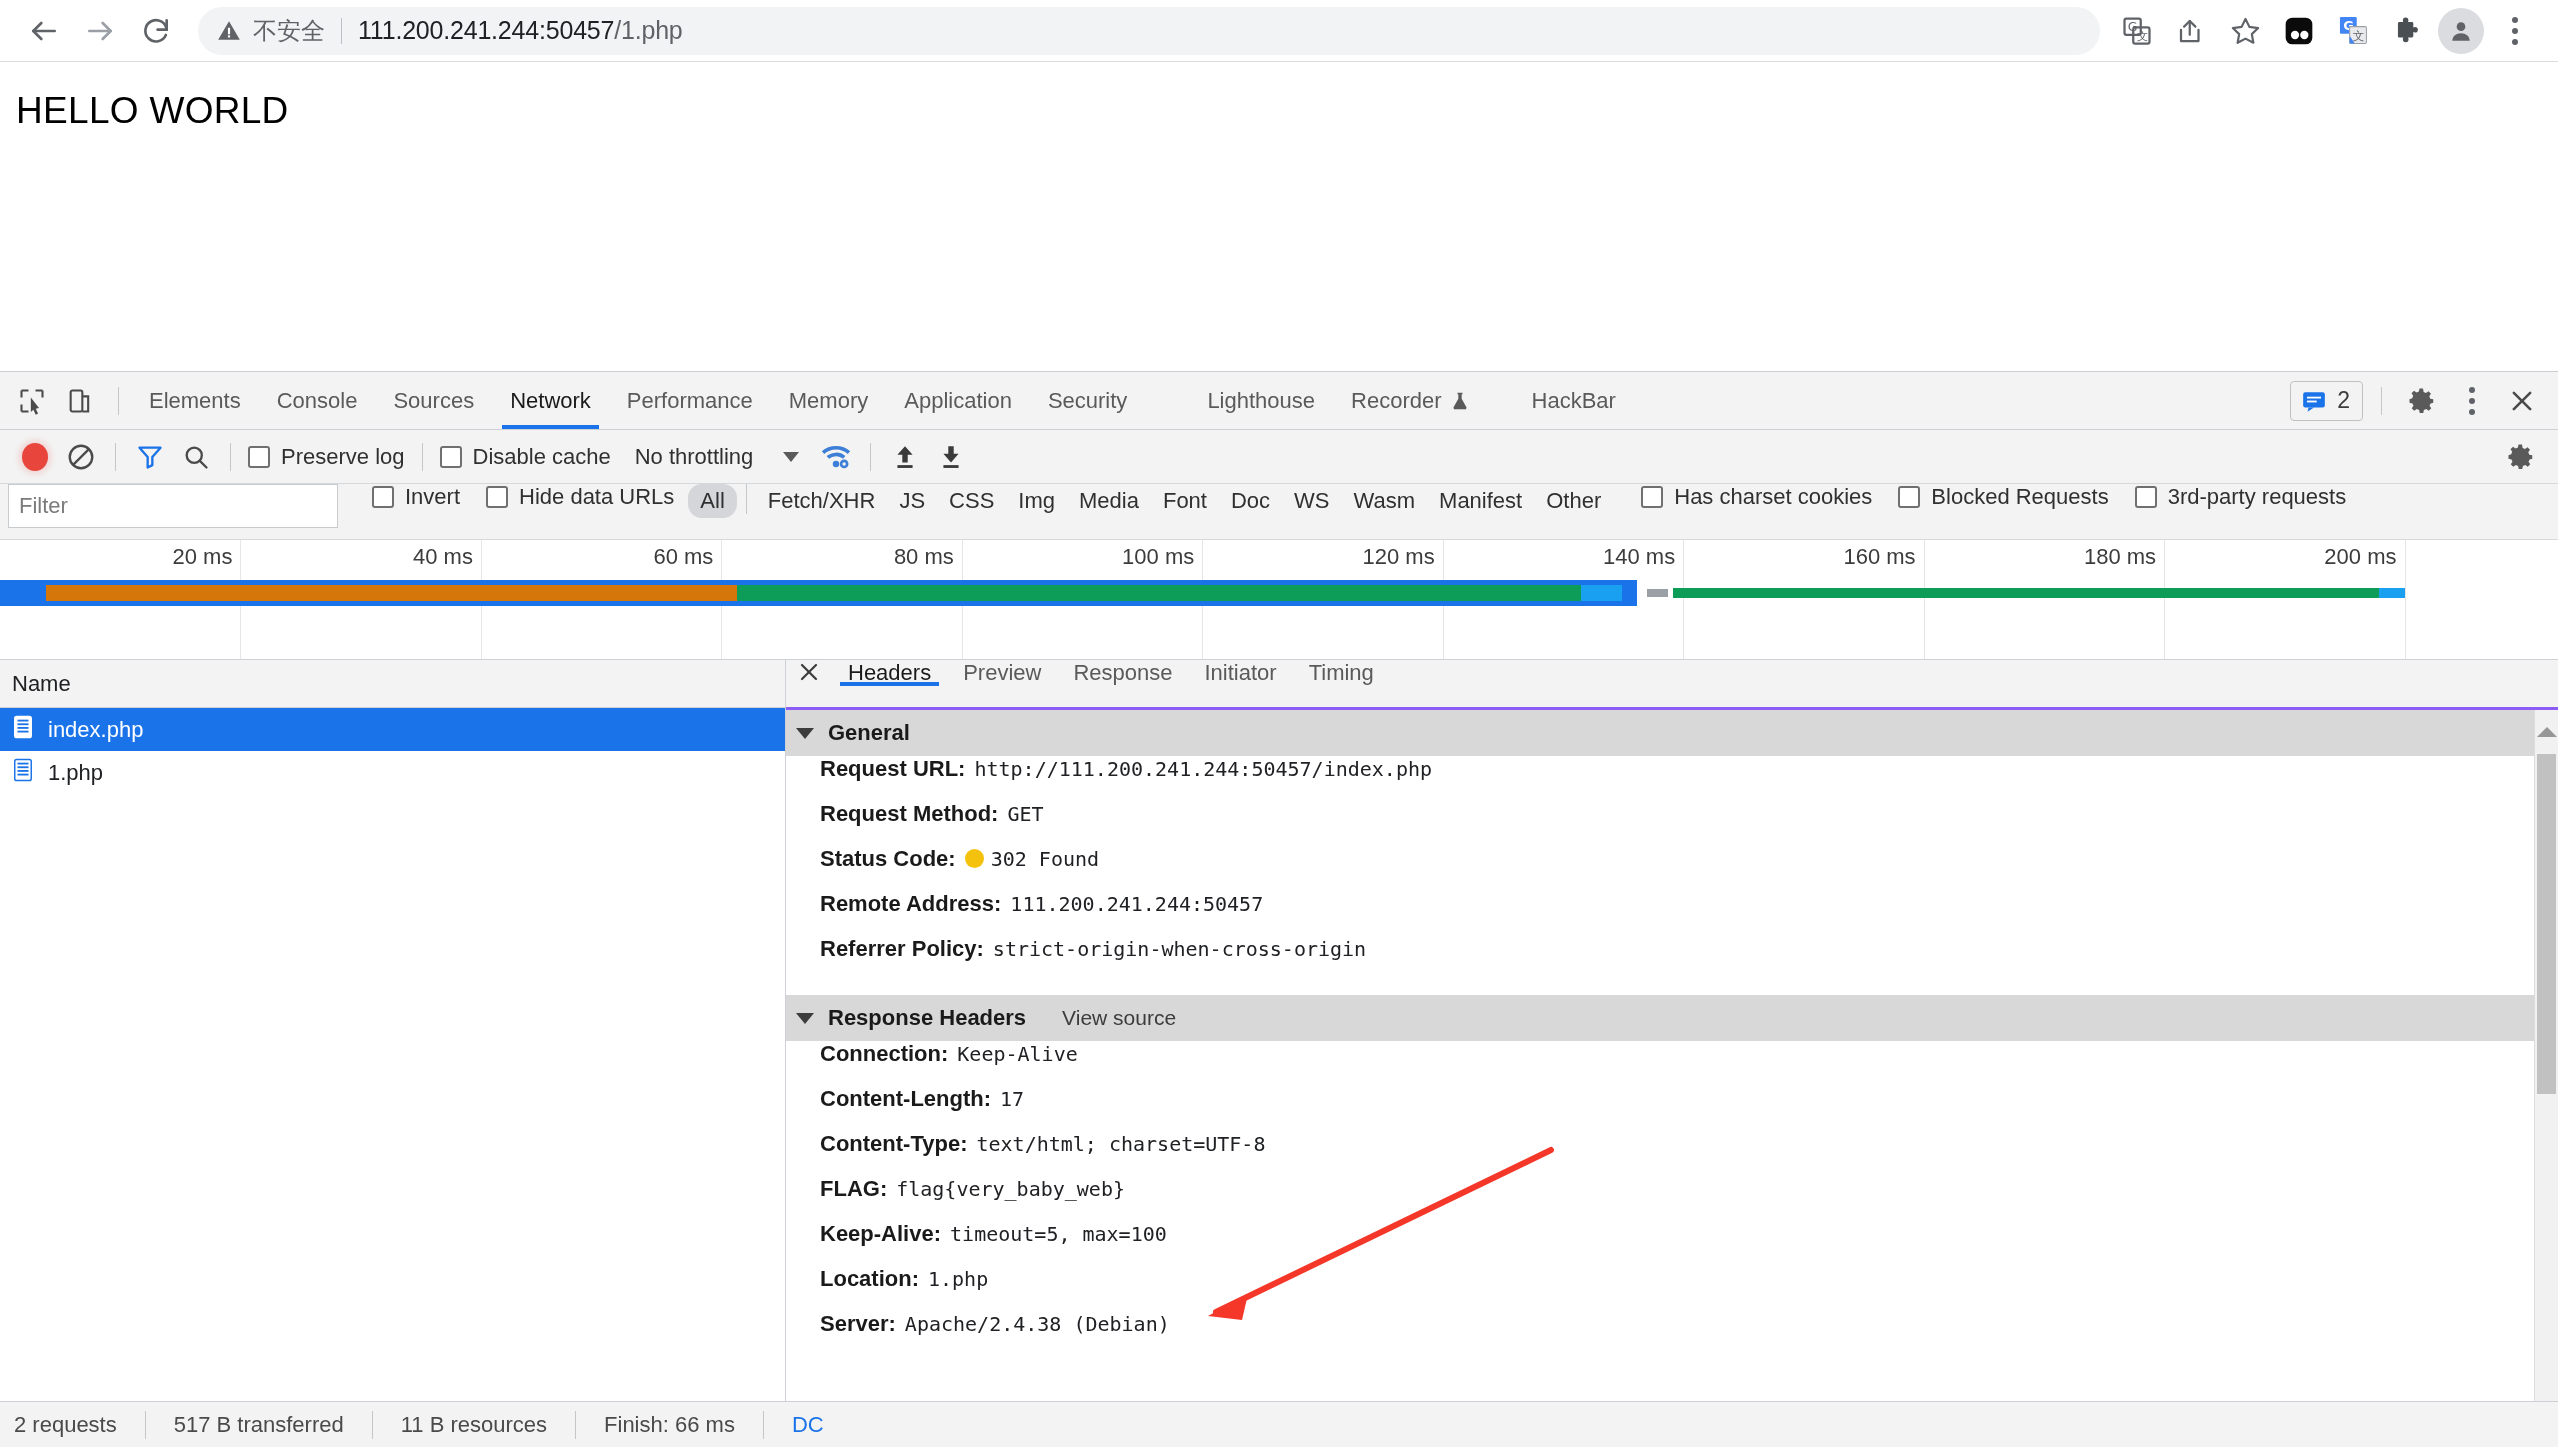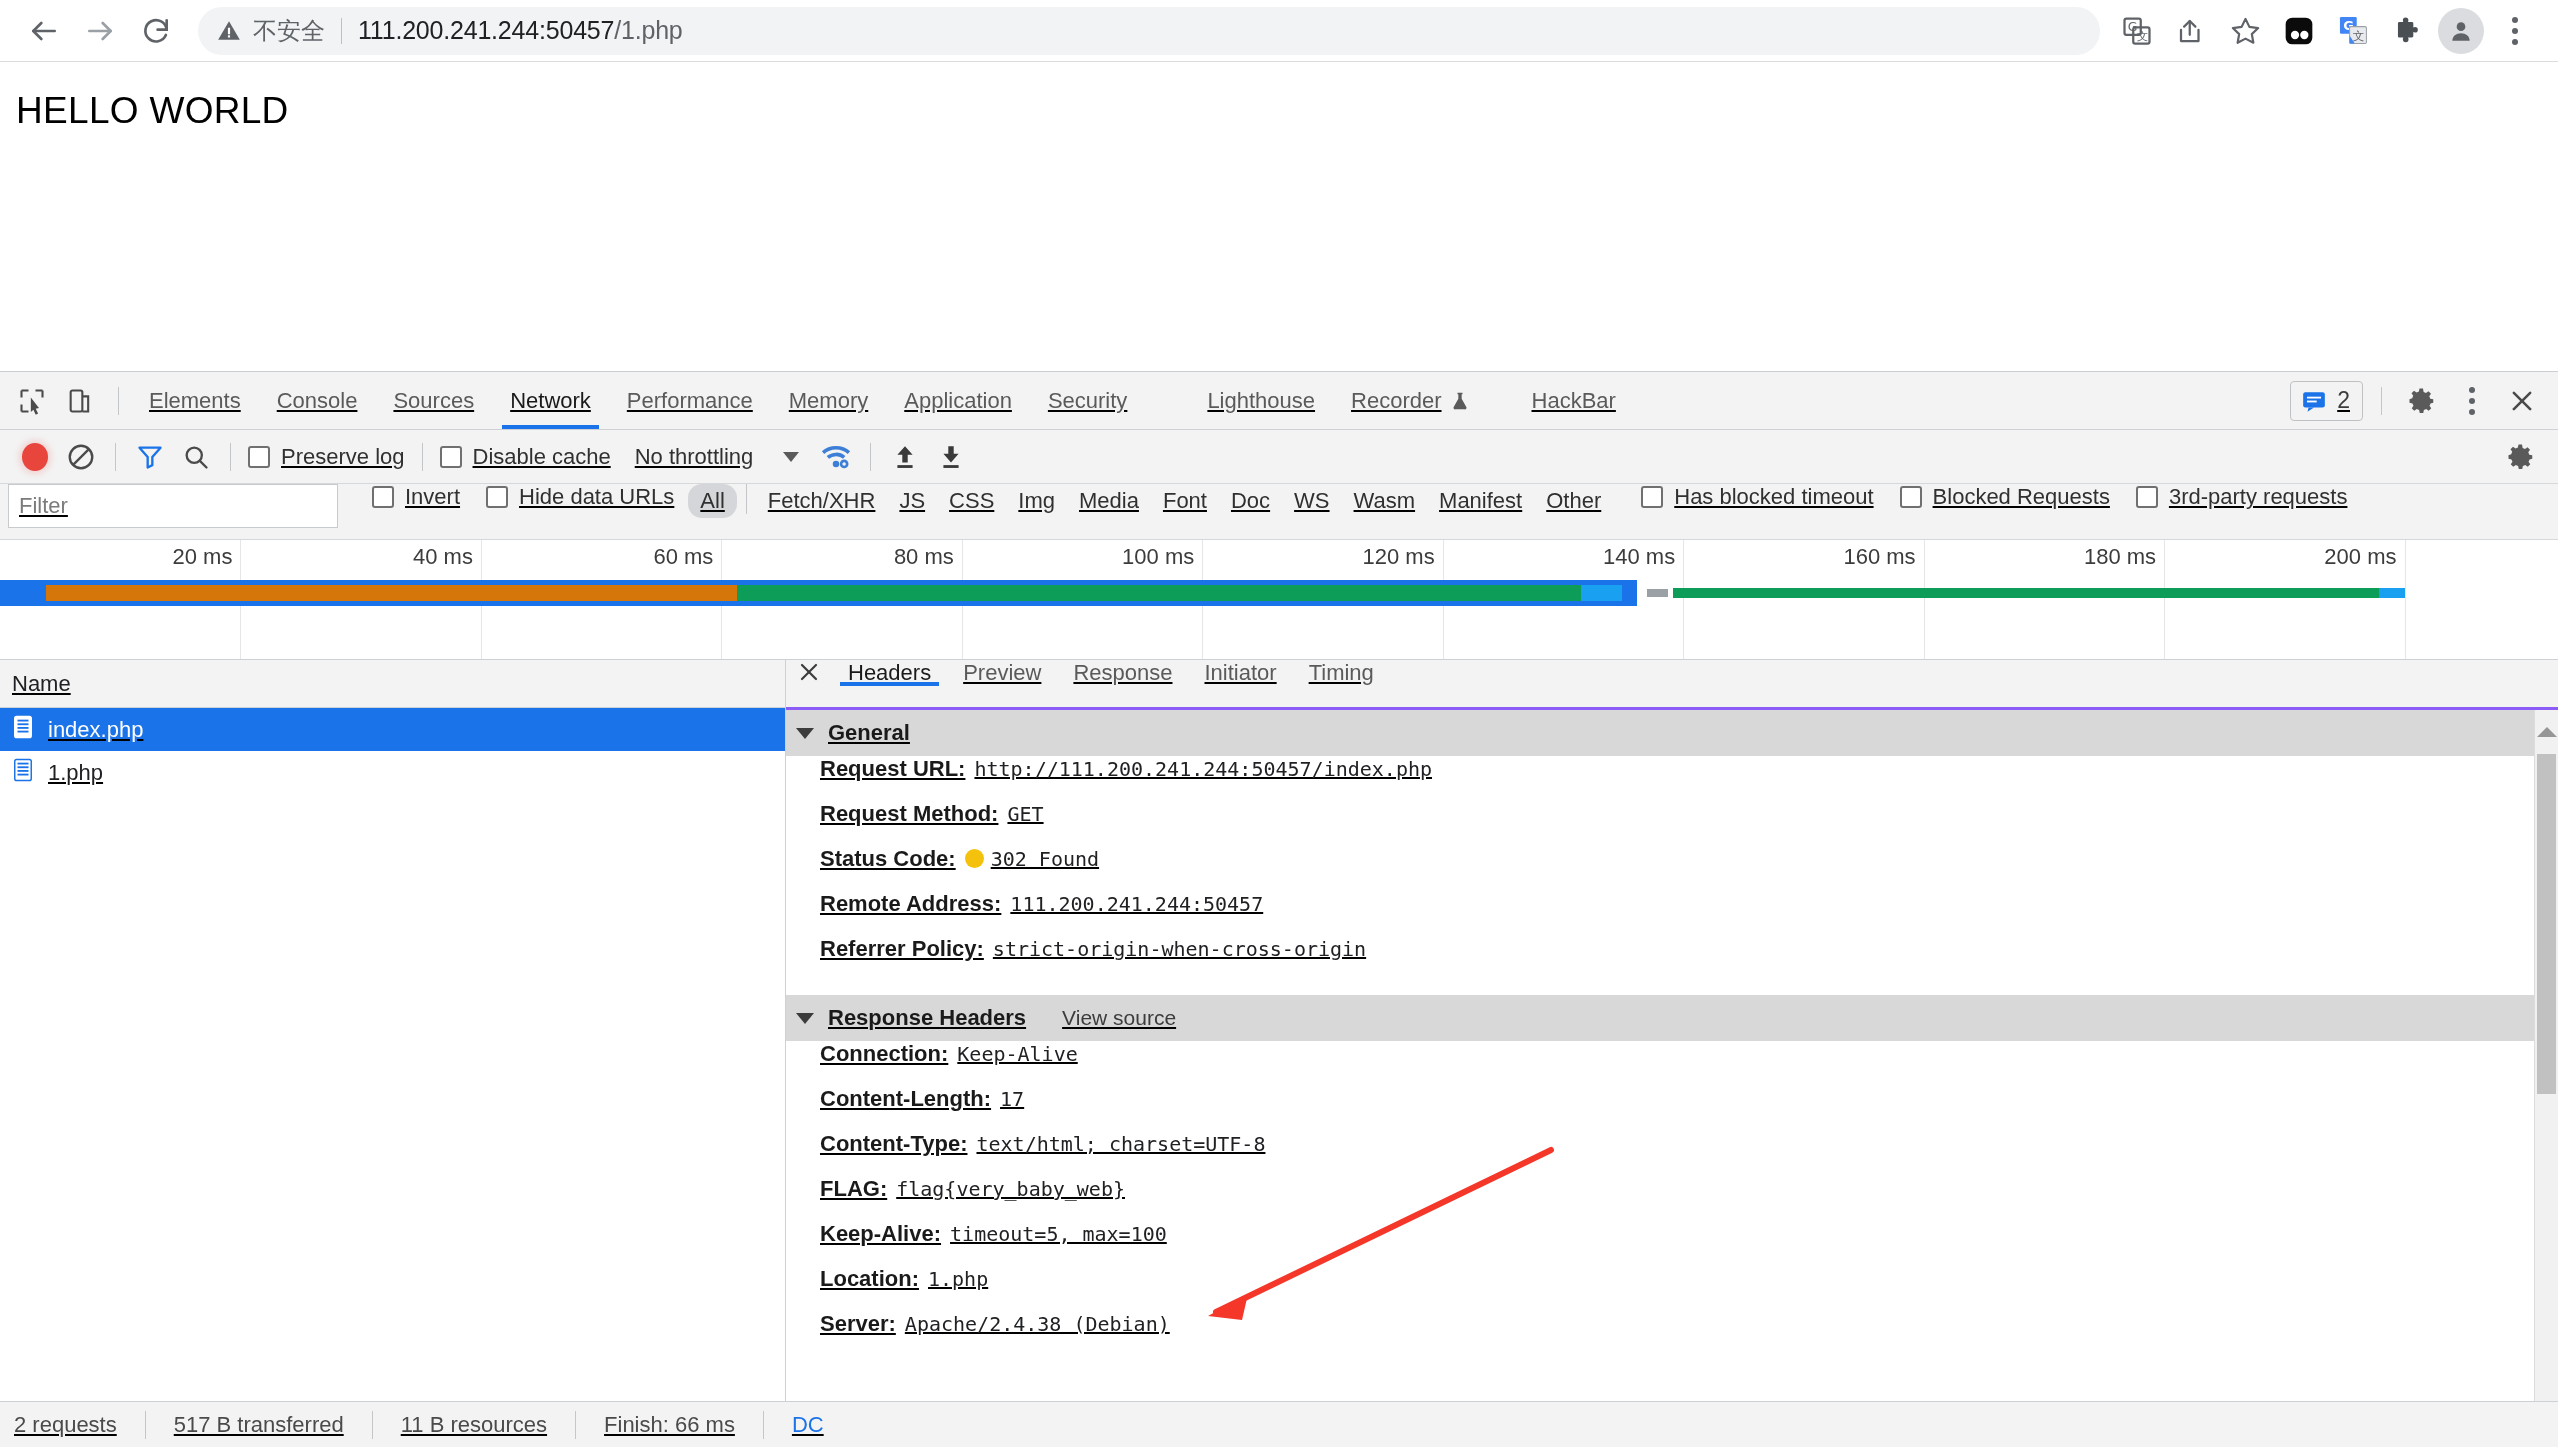--- a/index.html
+++ b/index.html
@@ -98,21 +98,20 @@
   .devtools {
     position: absolute;
     left: 0; right: 0;
     top: 371px;
     bottom: 0;
     background: #ffffff;
     border-top: 1px solid #cacdd1;
     display: flex;
     flex-direction: column;
     font-family: "Liberation Sans", sans-serif;
-    text-decoration: underline;
   }
 
   .dt-tabbar {
     height: 58px;
     background: #f3f3f3;
     display: flex;
     align-items: stretch;
     border-bottom: 1px solid #cdd0d4;
     flex: 0 0 auto;
   }
@@ -671,21 +670,21 @@
     <div class="ftype">Media</div>
     <div class="ftype">Font</div>
     <div class="ftype">Doc</div>
     <div class="ftype">WS</div>
     <div class="ftype">Wasm</div>
     <div class="ftype">Manifest</div>
     <div class="ftype">Other</div>
 
     <label class="nt-check" style="margin-left:22px">
       <span class="cb"></span>
-      <span class="nt-label">Has blocked timeout</span>
+      <span class="nt-label">Has charset cookies</span>
     </label>
     <label class="nt-check" style="margin-left:14px">
       <span class="cb"></span>
       <span class="nt-label">Blocked Requests</span>
     </label>
     <label class="nt-check" style="margin-left:14px">
       <span class="cb"></span>
       <span class="nt-label">3rd-party requests</span>
     </label>
   </div>

